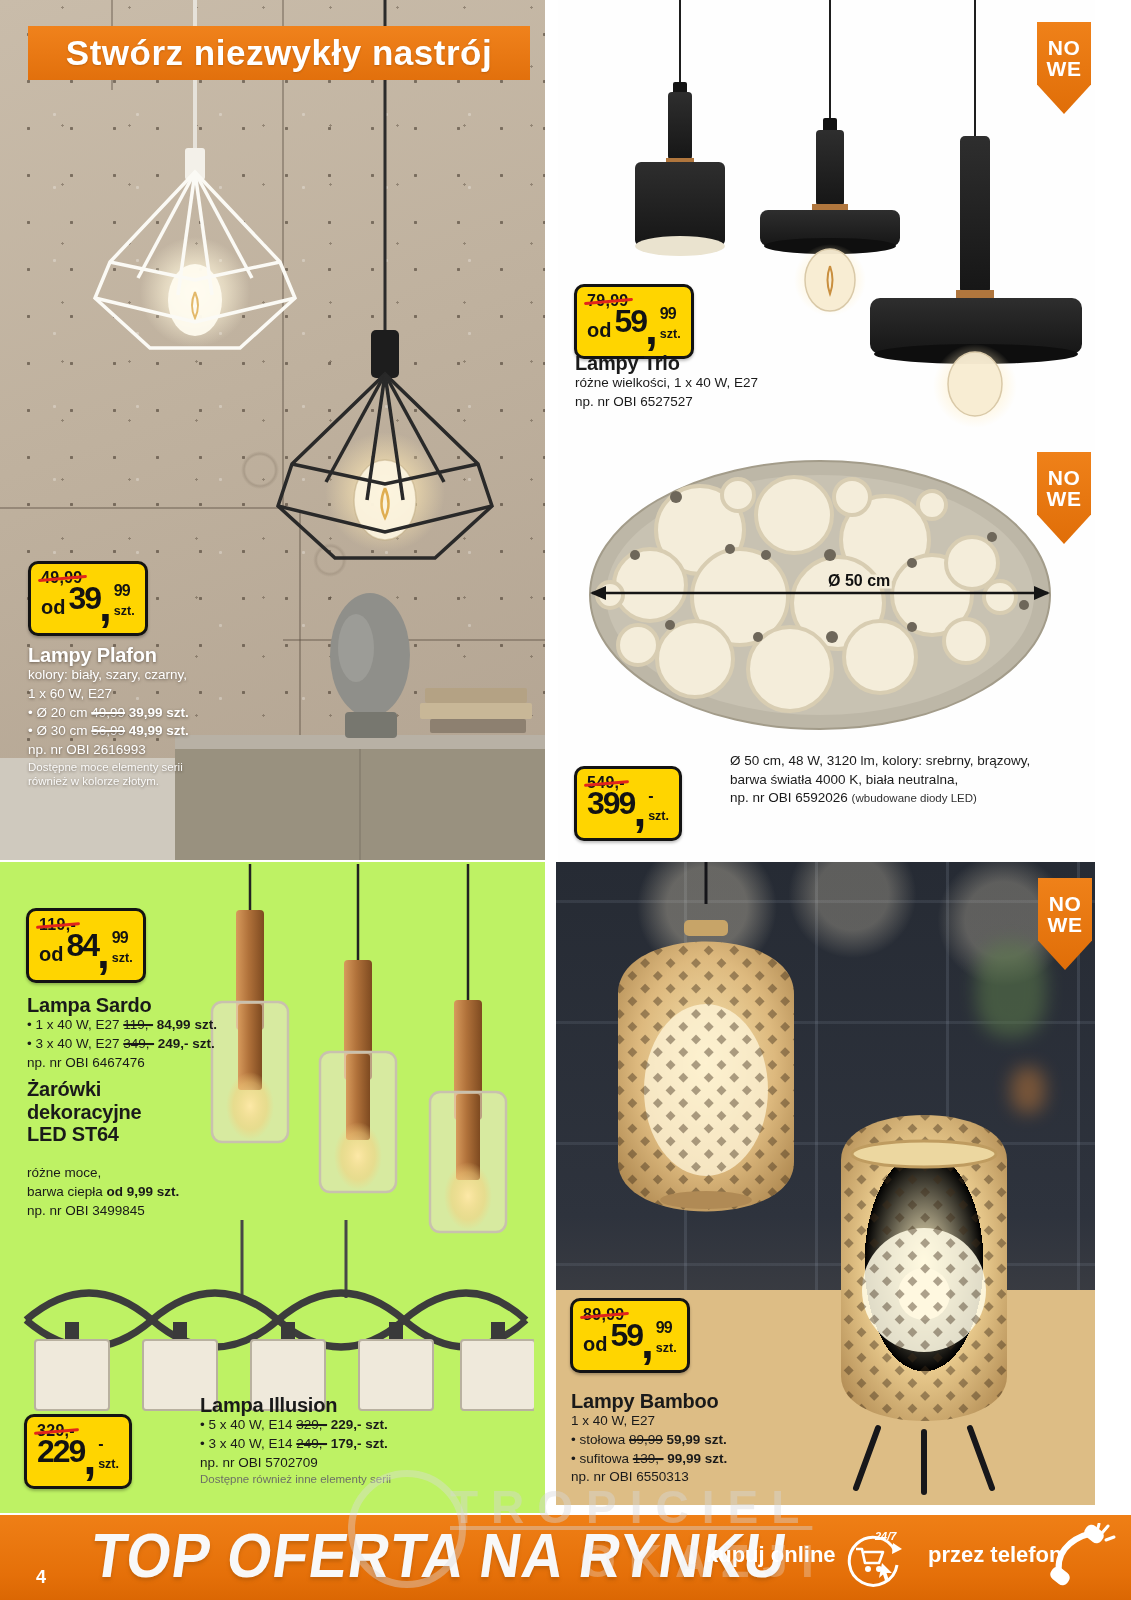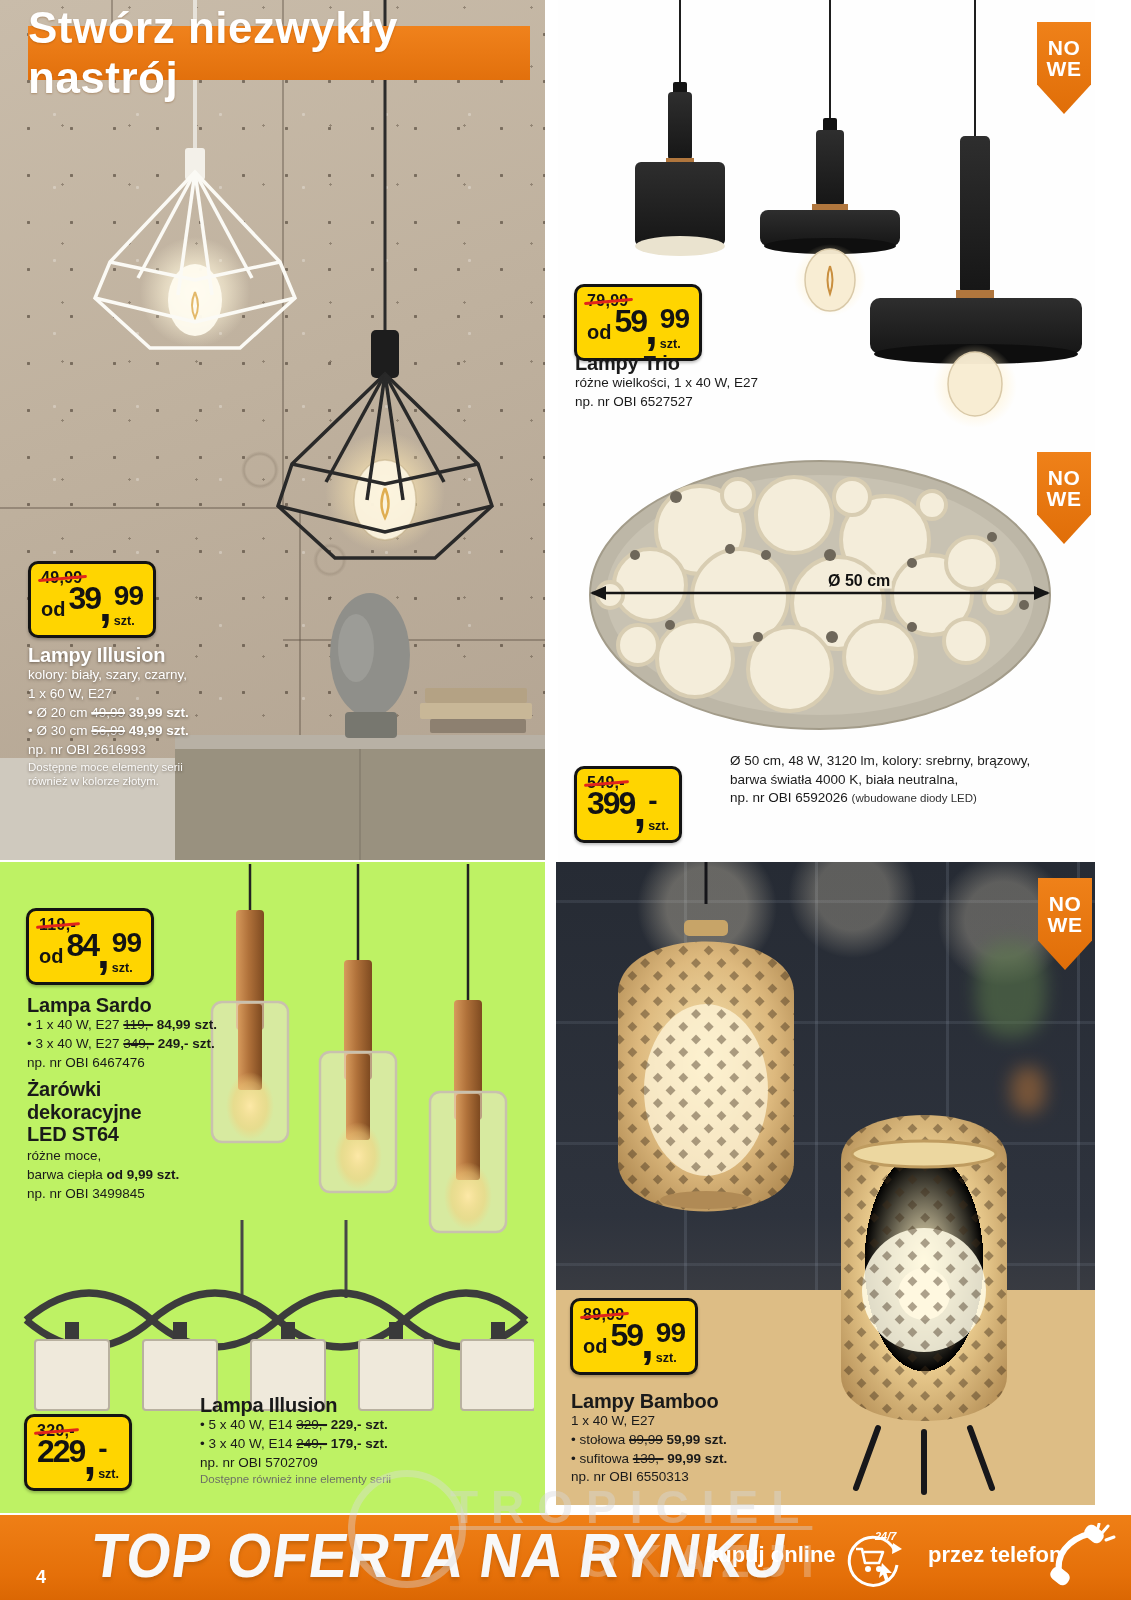--- a/index.html
+++ b/index.html
@@ -33,39 +33,39 @@
   }
   .br-floor { position:absolute; left:0; bottom:0; width:100%; height:215px;
     background:
       repeating-linear-gradient(100deg, rgba(130,95,48,.22) 0 2px, transparent 2px 86px),
       linear-gradient(180deg,#caa86f 0%,#e3c astray 0%,#e2c289 30%,#ecd49d 60%,#d9b87f 100%);
     background-color:#ddbd85; }
   .br-blob { position:absolute; border-radius:40%; filter:blur(9px); }
 
   .ribbon { position:absolute; left:28px; top:26px; width:502px; height:54px;
     background:linear-gradient(180deg,#f0821c,#e2700c); display:flex; align-items:center; justify-content:center; }
-  .ribbon span { color:#fff; font-size:44px; font-weight:800; letter-spacing:.5px; text-shadow:0 1px 2px rgba(120,60,0,.35); }
+  .ribbon span { color:#fff; font-size:35px; font-weight:800; letter-spacing:.5px; text-shadow:0 1px 2px rgba(120,60,0,.35); }
 
   .nowe { position:absolute; width:54px; height:92px; background:linear-gradient(180deg,#ef8119,#e06e08);
     clip-path:polygon(0 0,100% 0,100% 68%,50% 100%,0 68%);
     display:flex; flex-direction:column; align-items:center; padding-top:15px; }
   .nowe span { color:#fff; font-weight:900; font-size:21px; line-height:1.02; letter-spacing:.5px; }
 
   .price-badge { position:absolute; background:#ffd500; border:3px solid #131313; border-radius:10px;
     padding:5px 10px 7px 10px; color:#131313; box-shadow:0 2px 3px rgba(0,0,0,.25); }
   .pb-old { position:relative; display:inline-block; font-size:16px; font-weight:800; letter-spacing:.3px; }
   .pb-old::after { content:""; position:absolute; left:-3px; right:-4px; top:44%; height:3px;
     background:#e2251b; transform:rotate(-5deg); border-radius:2px; }
   .pb-row { display:flex; align-items:flex-start; margin-top:-3px; }
   .pb-prefix { font-size:20px; font-weight:800; align-self:flex-end; padding-bottom:7px; margin-right:3px; }
   .pb-prefix:empty { display:none; }
   .pb-main { font-size:32px; font-weight:900; letter-spacing:-2px; line-height:.92; }
   .pb-comma { font-size:46px; font-weight:900; line-height:.92; margin-left:-1px; }
   .pb-col { display:flex; flex-direction:column; align-items:flex-start; margin-left:2px; }
-  .pb-dec { font-size:28px; font-weight:900; line-height:.85; letter-spacing:-1px; }
+  .pb-dec { font-size:16px; font-weight:900; line-height:.85; letter-spacing:-1px; }
   .pb-unit { font-size:12.5px; font-weight:800; margin-top:6px; }
 
   .ptext { position:absolute; color:#1a1a1a; }
   .ptext.white { color:#fff; text-shadow:0 1px 3px rgba(40,30,20,.55); }
   .ptitle { font-size:20px; font-weight:800; letter-spacing:-.2px; line-height:1.12; }
   .pline { font-size:13.5px; line-height:1.38; }
   .pnote { font-size:11.5px; line-height:1.3; opacity:.92; }
   .b-old { text-decoration:line-through; text-decoration-thickness:2px; }
   .b-new { font-weight:800; }
 
@@ -178,21 +178,21 @@
         <span class="pb-main">39</span>
         <span class="pb-comma">,</span>
         <span class="pb-col">
             <span class="pb-dec">99</span>
             <span class="pb-unit">szt.</span>
           </span>
       </div>
     </div>
 
     <div class="ptext white" style="left:28px;top:644px;width:240px">
-      <div class="ptitle">Lampy Illusion</div>
+      <div class="ptitle">Lampy Plafon</div>
       <div class="pline">kolory: biały, szary, czarny,</div>
       <div class="pline">1 x 60 W, E27</div>
       <div class="pline"><span>• Ø 20 cm</span> <span class="b-old">49,99</span> <span class="b-new">39,99 szt.</span></div>
       <div class="pline"><span>• Ø 30 cm</span> <span class="b-old">56,99</span> <span class="b-new">49,99 szt.</span></div>
       <div class="pline">np. nr OBI 2616993</div>
       <div class="pnote">Dostępne moce elementy serii</div>
       <div class="pnote">również w kolorze złotym.</div>
     </div>
   </section>
 
@@ -384,21 +384,21 @@
     </div>
 
     <div class="ptext" style="left:27px;top:132px;width:200px">
       <div class="ptitle">Lampa Sardo</div>
       <div class="pline"><span>• 1 x 40 W, E27</span> <span class="b-old">119,-</span> <span class="b-new">84,99 szt.</span></div>
       <div class="pline"><span>• 3 x 40 W, E27</span> <span class="b-old">349,-</span> <span class="b-new">249,- szt.</span></div>
       <div class="pline">np. nr OBI 6467476</div>
       <div class="ptitle" style="margin-top:6px">Żarówki</div>
       <div class="ptitle">dekoracyjne</div>
       <div class="ptitle">LED ST64</div>
-      <div class="pline" style="margin-top:2px">różne moce,</div>
+      <div class="pline" style="margin-top:19px">różne moce,</div>
       <div class="pline"><span>barwa ciepła </span><span class="b-new">od 9,99 szt.</span></div>
       <div class="pline">np. nr OBI 3499845</div>
     </div>
 
     <svg width="520" height="195" viewBox="0 0 520 195" style="position:absolute;left:14px;top:358px">
       <g stroke="#474747" stroke-width="3">
         <line x1="228" y1="0" x2="228" y2="78"></line>
         <line x1="332" y1="0" x2="332" y2="78"></line>
       </g>
       <g fill="none" stroke="#3c3c3c" stroke-width="7">

